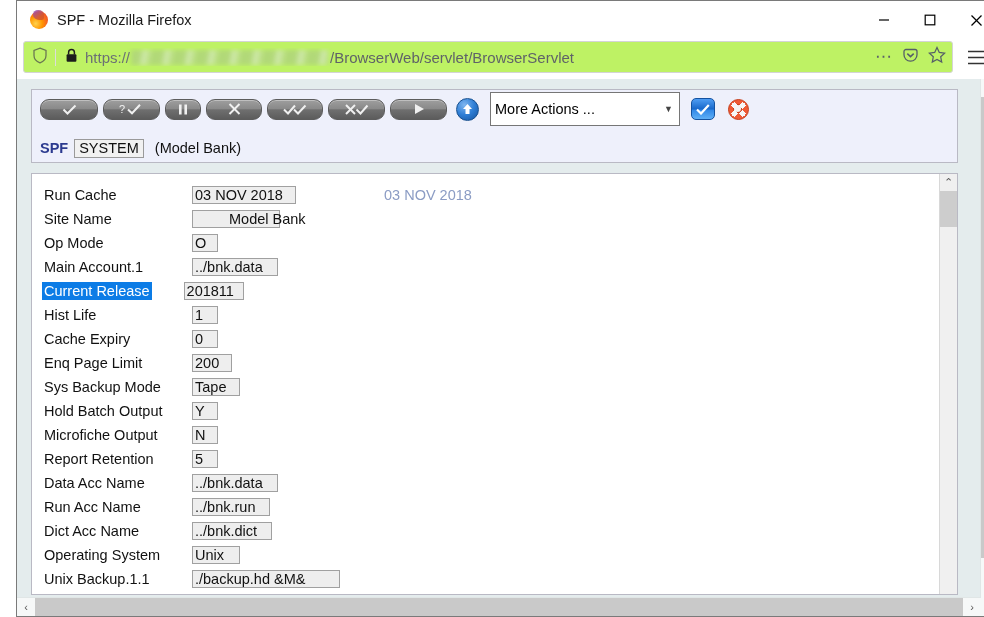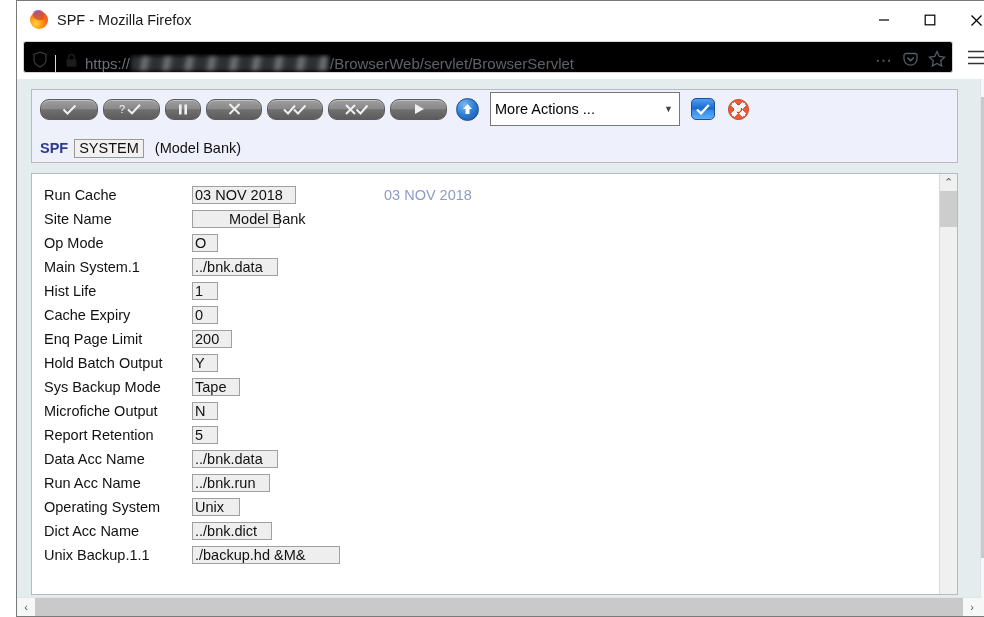--- a/index.html
+++ b/index.html
@@ -77,23 +77,23 @@
     align-items: center;
     padding: 0 6px 4px 6px;
     box-sizing: border-box;
     flex: 0 0 auto;
   }
   .urlbar {
     flex: 1 1 auto;
     height: 32px;
     border: 1px solid #d4d4d6;
     border-radius: 3px;
-    background: #000000;
-    display: flex;
-    align-items: flex-end;
+    background: #bef264;
+    display: flex;
+    align-items: center;
     padding: 0 6px 0 8px;
     box-sizing: border-box;
     margin-right: 6px;
   }
   .shield-icon { flex: 0 0 auto; margin-right: 7px; opacity: .75; }
   .vsep {
     width: 1px; height: 17px;
     background: #dcdcdc;
     margin-right: 9px;
     flex: 0 0 auto;
@@ -575,66 +575,71 @@
             </div>
             <div class="frow">
               <div class="flabel">Site Name</div>
               <div class="finput" style="width: 88px; padding-left: 36px;">Model Bank</div>
             </div>
             <div class="frow">
               <div class="flabel">Op Mode</div>
               <div class="finput" style="width: 26px;">O</div>
             </div>
             <div class="frow">
-              <div class="flabel">Main System.1</div>
+              <div class="flabel">Main Account.1</div>
               <div class="finput" style="width: 86px;">../bnk.data</div>
+            </div>
+            <div class="frow">
+              <div class="flabel selected">Current Release</div>
+              <div class="flabel-spacer" style="width: 32px;"></div>
+              <div class="finput" style="width: 60px;">201811</div>
             </div>
             <div class="frow">
               <div class="flabel">Hist Life</div>
               <div class="finput" style="width: 26px;">1</div>
             </div>
             <div class="frow">
               <div class="flabel">Cache Expiry</div>
               <div class="finput" style="width: 26px;">0</div>
             </div>
             <div class="frow">
               <div class="flabel">Enq Page Limit</div>
               <div class="finput" style="width: 40px;">200</div>
             </div>
             <div class="frow">
+              <div class="flabel">Sys Backup Mode</div>
+              <div class="finput" style="width: 48px;">Tape</div>
+            </div>
+            <div class="frow">
               <div class="flabel">Hold Batch Output</div>
               <div class="finput" style="width: 26px;">Y</div>
             </div>
             <div class="frow">
-              <div class="flabel">Sys Backup Mode</div>
-              <div class="finput" style="width: 48px;">Tape</div>
-            </div>
-            <div class="frow">
               <div class="flabel">Microfiche Output</div>
               <div class="finput" style="width: 26px;">N</div>
             </div>
             <div class="frow">
               <div class="flabel">Report Retention</div>
               <div class="finput" style="width: 26px;">5</div>
             </div>
             <div class="frow">
               <div class="flabel">Data Acc Name</div>
               <div class="finput" style="width: 86px;">../bnk.data</div>
             </div>
             <div class="frow">
               <div class="flabel">Run Acc Name</div>
               <div class="finput" style="width: 78px;">../bnk.run</div>
             </div>
             <div class="frow">
+              <div class="flabel">Dict Acc Name</div>
+              <div class="finput" style="width: 80px;">../bnk.dict</div>
+            </div>
+            <div class="frow">
               <div class="flabel">Operating System</div>
               <div class="finput" style="width: 48px;">Unix</div>
-            </div>
-            <div class="frow">
-              <div class="flabel">Dict Acc Name</div>
-              <div class="finput" style="width: 80px;">../bnk.dict</div>
             </div>
             <div class="frow">
               <div class="flabel">Unix Backup.1.1</div>
               <div class="finput" style="width: 148px;">./backup.hd &amp;M&amp;</div>
             </div>
             <div class="frow">
               <div class="flabel"></div>
             </div>
           </div>
 

